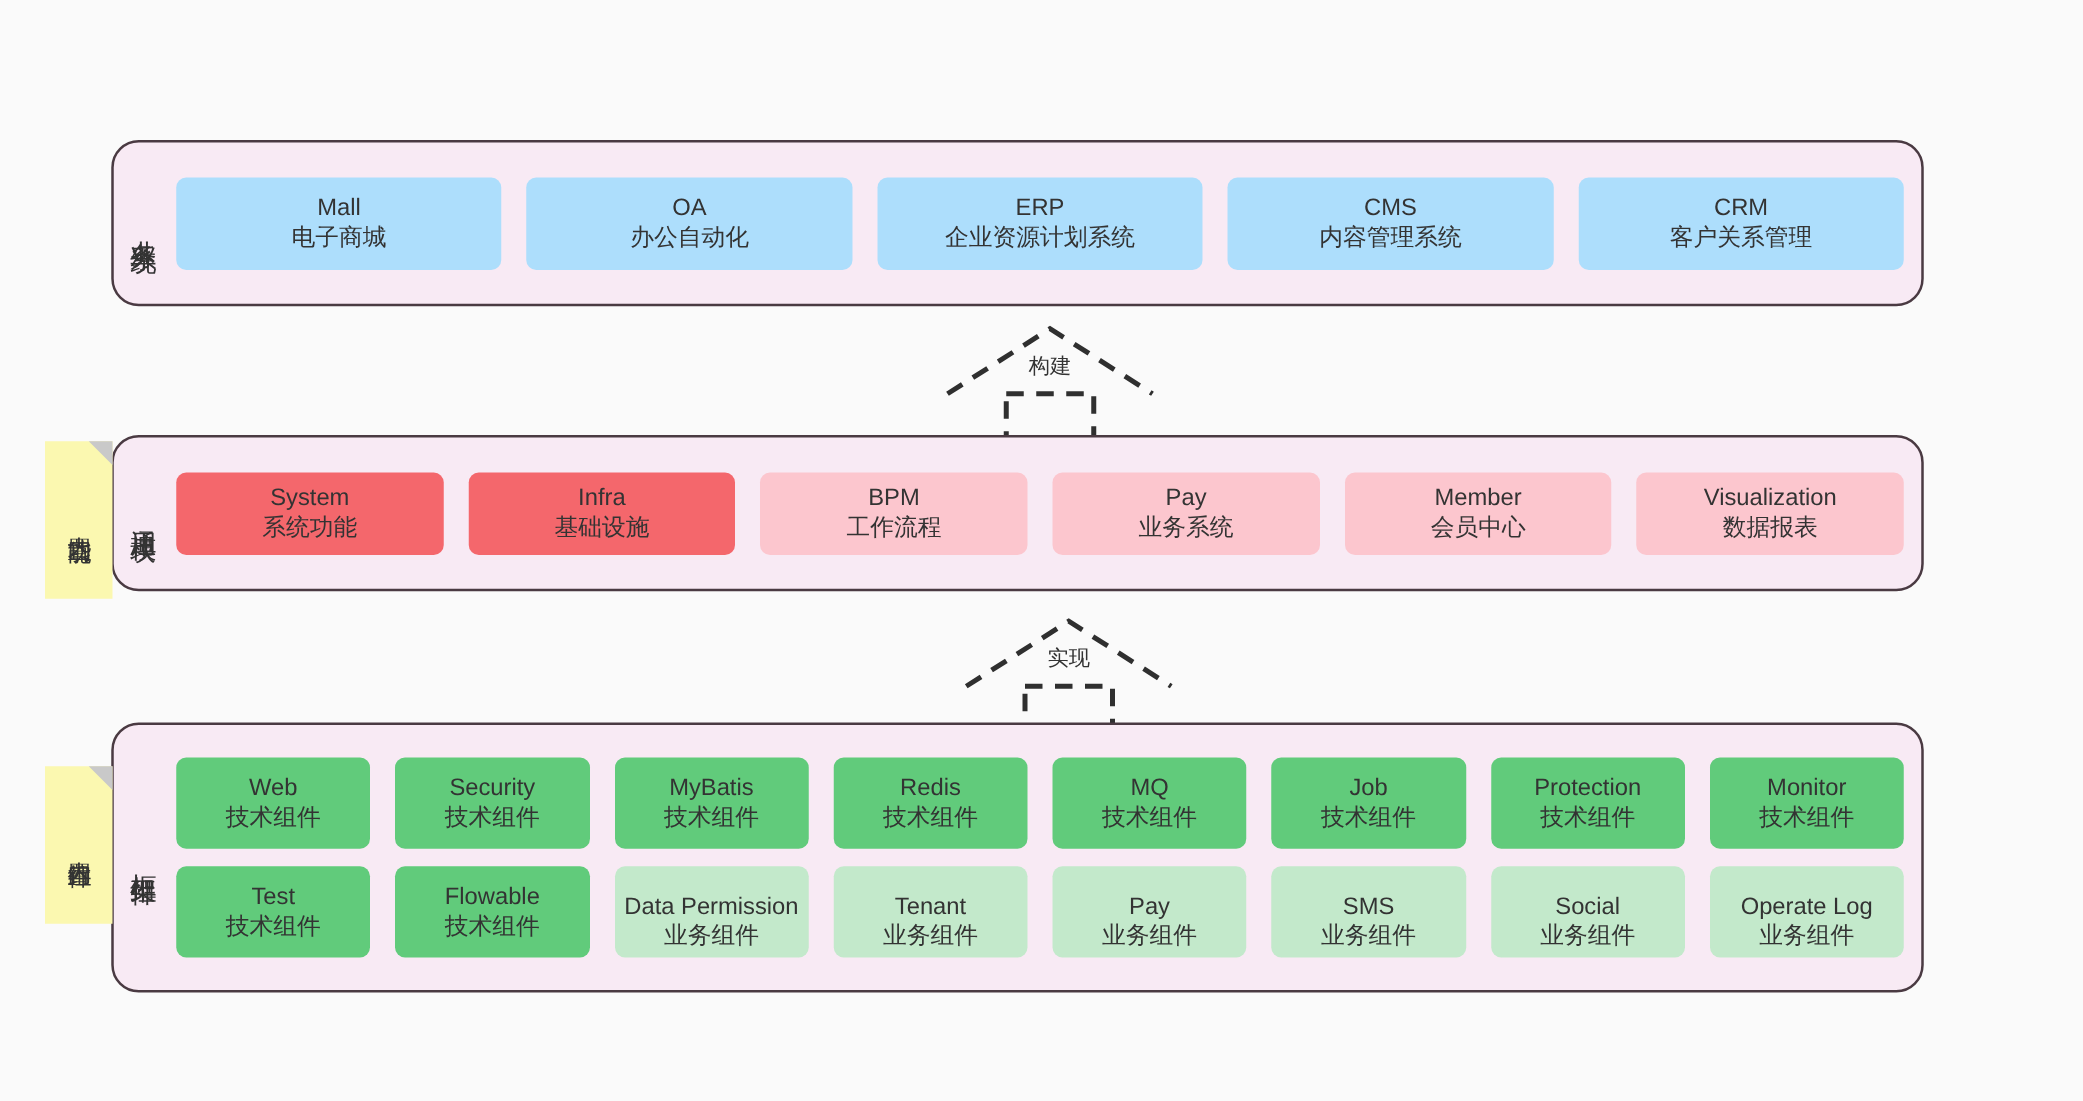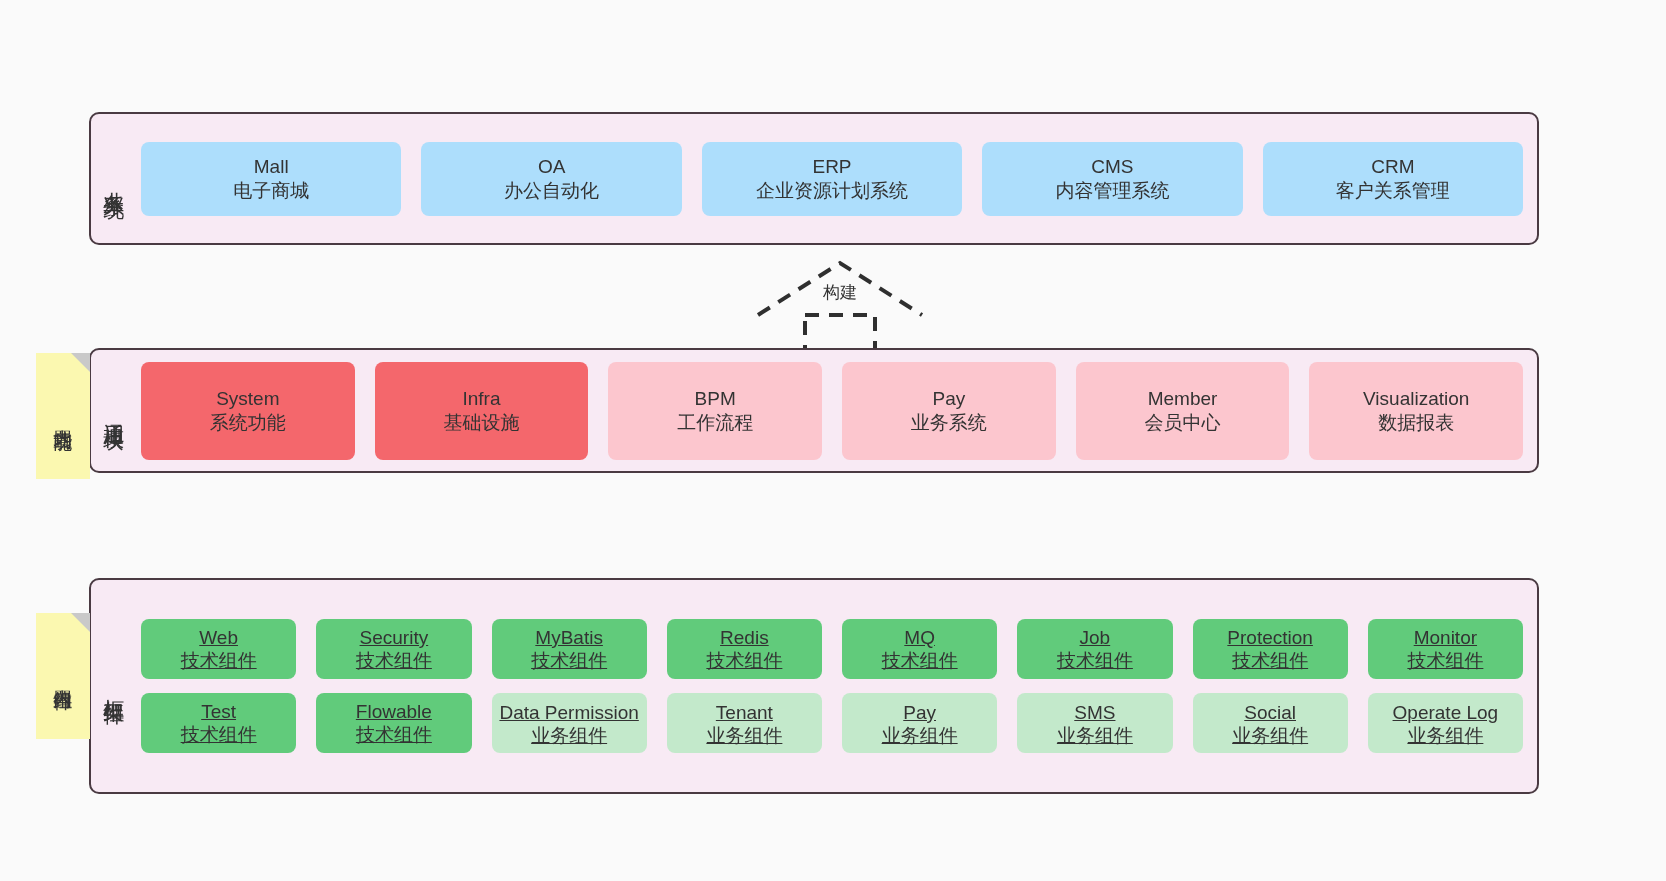--- a/index.html
+++ b/index.html
@@ -21,21 +21,21 @@
     height: 881px;
     background: #fafafa;
   }
 
   
   .layer {
     position: absolute;
     box-sizing: border-box;
     background: #f8eaf4;
     border: 2px solid #4a3a42;
-    border-radius: 10px;
+    border-radius: 22px;
     display: flex;
     align-items: stretch;
   }
   .layer-label {
     flex: 0 0 auto;
     width: 46px;
     display: flex;
     align-items: center;
     justify-content: center;
     font-size: 21px;
@@ -84,22 +84,22 @@
   .c-green       { background: #61cb7b; }
   .c-lightgreen  { background: #c3e9cb; justify-content: flex-end; }
 
   
   #layer-business  { left: 89px;  top: 112px; width: 1450px; height: 133px; }
   #layer-business .layer-body  { height: 100%; }
   #layer-modules   { left: 89px;  top: 348px; width: 1450px; height: 125px; }
   #layer-framework { left: 89px;  top: 578px; width: 1450px; height: 216px; }
 
   #layer-business  .row .cell  { height: 74px; }
-  #layer-modules   .row .cell  { height: 98px; }
-  #layer-framework .row .cell  { height: 60px; text-decoration: underline; }
+  #layer-modules   .row .cell  { height: 66px; }
+  #layer-framework .row .cell  { height: 73px; }
 
   
   .note {
     position: absolute;
     box-sizing: border-box;
     width: 54px;
     background: #fbf8b0;
     color: #333333;
     font-size: 19px;
     line-height: 1.12;
@@ -218,20 +218,27 @@
           <span class="cell-sub">会员中心</span>
         </div>
         <div class="cell c-pink">
           <span class="cell-title">Visualization</span>
           <span class="cell-sub">数据报表</span>
         </div>
       </div>
     </div>
   </div>
 
+  <div class="connector" id="connector-realize">
+    <svg width="180" height="98" viewBox="0 0 180 98" aria-hidden="true">
+      <path d="M 8 60 L 90 8 L 172 60" fill="none" stroke="#2f2f2f" stroke-width="4" stroke-dasharray="14,10" stroke-linecap="butt"></path>
+      <path d="M 55 60 L 125 60 L 125 96 L 55 96 Z" fill="none" stroke="#2f2f2f" stroke-width="4" stroke-dasharray="14,10" stroke-linecap="butt"></path>
+    </svg>
+    <span class="conn-label">实现</span>
+  </div>
 
   <div class="note" id="note-components">
     <span>内置组件</span>
     <span class="fold"></span>
   </div>
 
   <div class="layer" id="layer-framework">
     <div class="layer-label">框架组件</div>
     <div class="layer-body">
 

